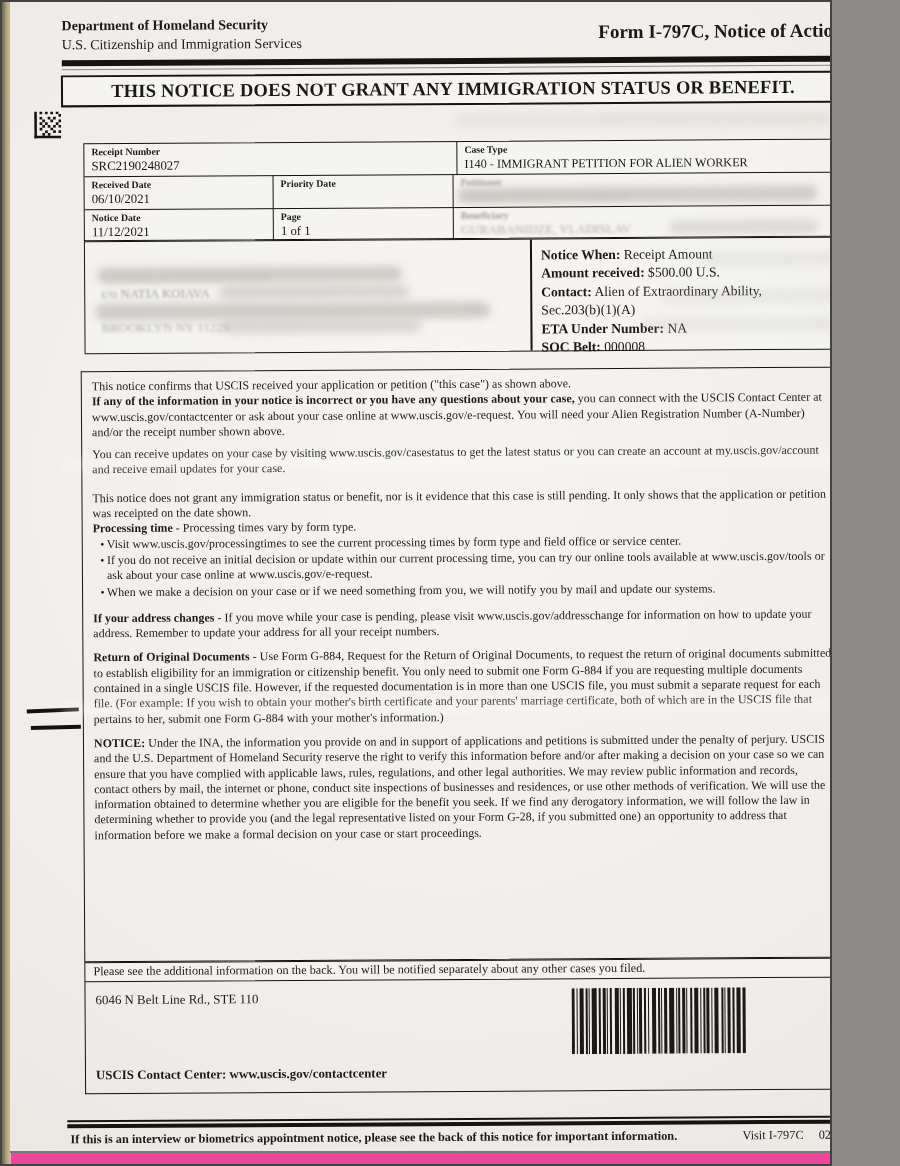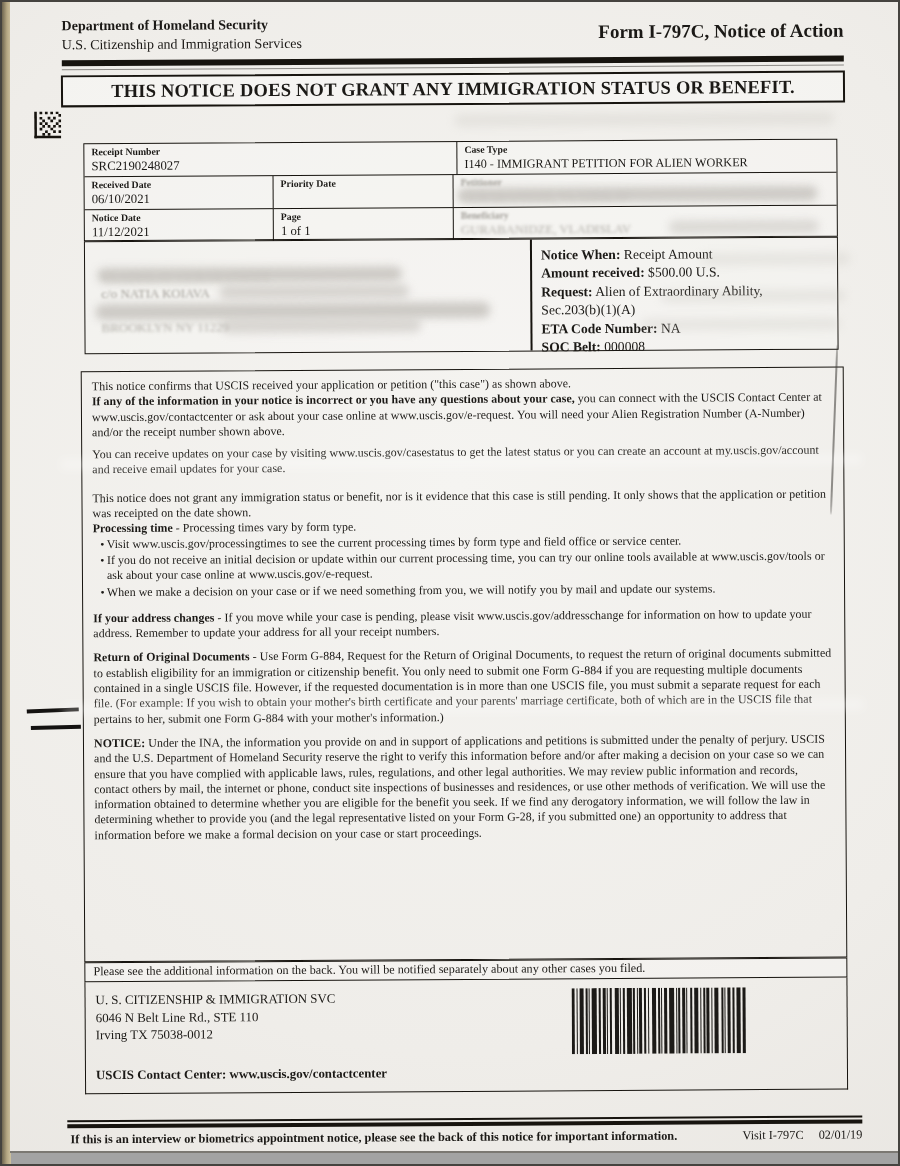--- a/index.html
+++ b/index.html
@@ -1,18 +1,18 @@
 <!DOCTYPE html>
 <html><head>
 <meta charset="utf-8">
 <style>
   html,body{margin:0;padding:0;background:#8e8c89;}
   .frame{
-    position:relative;width:900px;height:1166px;overflow:hidden;
-    background:#a3a3a3;border:2px solid #45433f;box-sizing:border-box;
+    position:relative;width:832px;height:1166px;overflow:hidden;
+    background:#ec4899;border:2px solid #45433f;box-sizing:border-box;
     font-family:"Liberation Serif","DejaVu Serif",serif;color:#1b1916;
   }
   .edge-strip{position:absolute;left:0;top:0;width:9px;height:100%;
     background:linear-gradient(90deg,#6f6650,#b5a783 55%,#cfc3a0);}
   .paper{position:absolute;left:8px;top:0;width:892px;height:1149px;
     background:radial-gradient(ellipse 120% 90% at 50% 42%,#f5f4f1 0%,#efede9 55%,#e5e2dd 100%);
     border-bottom:2px solid #7b7872;}
   .sheet{position:absolute;left:0;top:0;width:900px;height:1150px;
     transform:rotate(-0.35deg);transform-origin:450px 580px;}
   .abs{position:absolute;}
@@ -185,23 +185,23 @@
         </div>
         <div class="addrline">
           <span class="gvalue">BROOKLYN NY 11229</span>
           <div class="smudge" style="left:120px;top:1px;width:200px;height:14px;opacity:.65"></div>
         </div>
       </div>
 
       <div class="ndetails">
         <div><b>Notice When:</b><span> Receipt Amount</span></div>
         <div><b>Amount received:</b><span> $500.00 U.S.</span></div>
-        <div><b>Request:</b><span> Alien of Extraordinary Ability,</span></div>
+        <div><b>Contact:</b><span> Alien of Extraordinary Ability,</span></div>
         <div><span>Sec.203(b)(1)(A)</span></div>
-        <div><b>ETA Code Number:</b><span> NA</span></div>
+        <div><b>ETA Under Number:</b><span> NA</span></div>
         <div><b>SOC Belt:</b><span> 000008</span></div>
       </div>
     </div>
 
     <div class="abs bodybox">
       <p>
         <span>This notice confirms that USCIS received your application or petition ("this case") as shown above.</span><br>
         <b>If any of the information in your notice is incorrect or you have any questions about your case,</b><span> you can connect with the USCIS Contact Center at www.uscis.gov/contactcenter or ask about your case online at www.uscis.gov/e-request. You will need your Alien Registration Number (A-Number) and/or the receipt number shown above.</span>
       </p>
       <p class="mb14">You can receive updates on your case by visiting www.uscis.gov/casestatus to get the latest status or you can create an account at my.uscis.gov/account and receive email updates for your case.</p>
@@ -231,23 +231,21 @@
       </p>
       <p>
         <b>NOTICE:</b><span> Under the INA, the information you provide on and in support of applications and petitions is submitted under the penalty of perjury. USCIS and the U.S. Department of Homeland Security reserve the right to verify this information before and/or after making a decision on your case so we can ensure that you have complied with applicable laws, rules, regulations, and other legal authorities. We may review public information and records, contact others by mail, the internet or phone, conduct site inspections of businesses and residences, or use other methods of verification. We will use the information obtained to determine whether you are eligible for the benefit you seek. If we find any derogatory information, we will follow the law in determining whether to provide you (and the legal representative listed on your Form G-28, if you submitted one) an opportunity to address that information before we make a formal decision on your case or start proceedings.</span>
       </p>
     </div>
 
     <div class="abs backnote">Please see the additional information on the back. You will be notified separately about any other cases you filed.</div>
 
     <div class="abs svcbox">
       <div class="svclines">
-        <div>U. S. CITIZENSHIP &amp; IMMIGRATION SVC</div>
         <div>6046 N Belt Line Rd., STE 110</div>
-        <div>Irving TX 75038-0012</div>
       </div>
       <div class="svccontact">USCIS Contact Center: www.uscis.gov/contactcenter</div>
       <svg class="barcode" viewBox="0 0 175 66" preserveAspectRatio="none">
         <g fill="#1c1a17">
           <rect x="0" y="0" width="3" height="66"></rect>
             <rect x="5" y="0" width="1" height="66"></rect>
           <rect x="8" y="0" width="4" height="66"></rect>
             <rect x="14" y="0" width="2" height="66"></rect>
           <rect x="17" y="0" width="1" height="66"></rect>
             <rect x="20" y="0" width="5" height="66"></rect>

